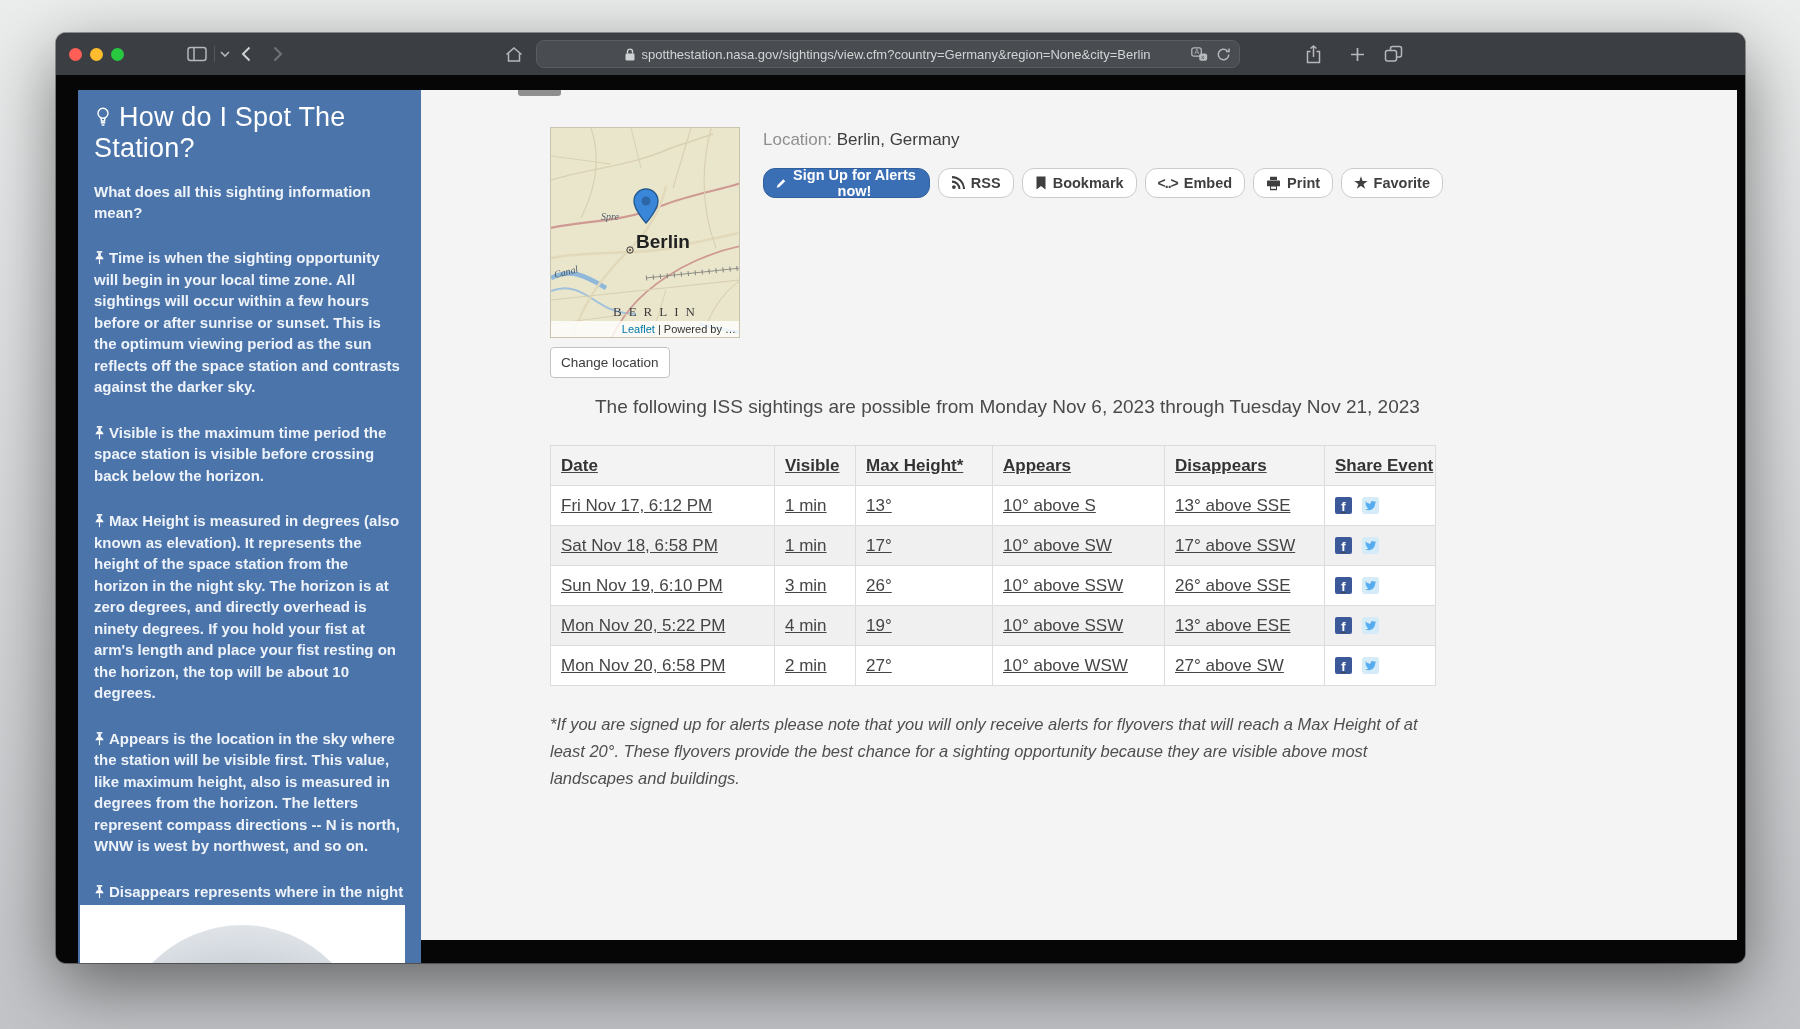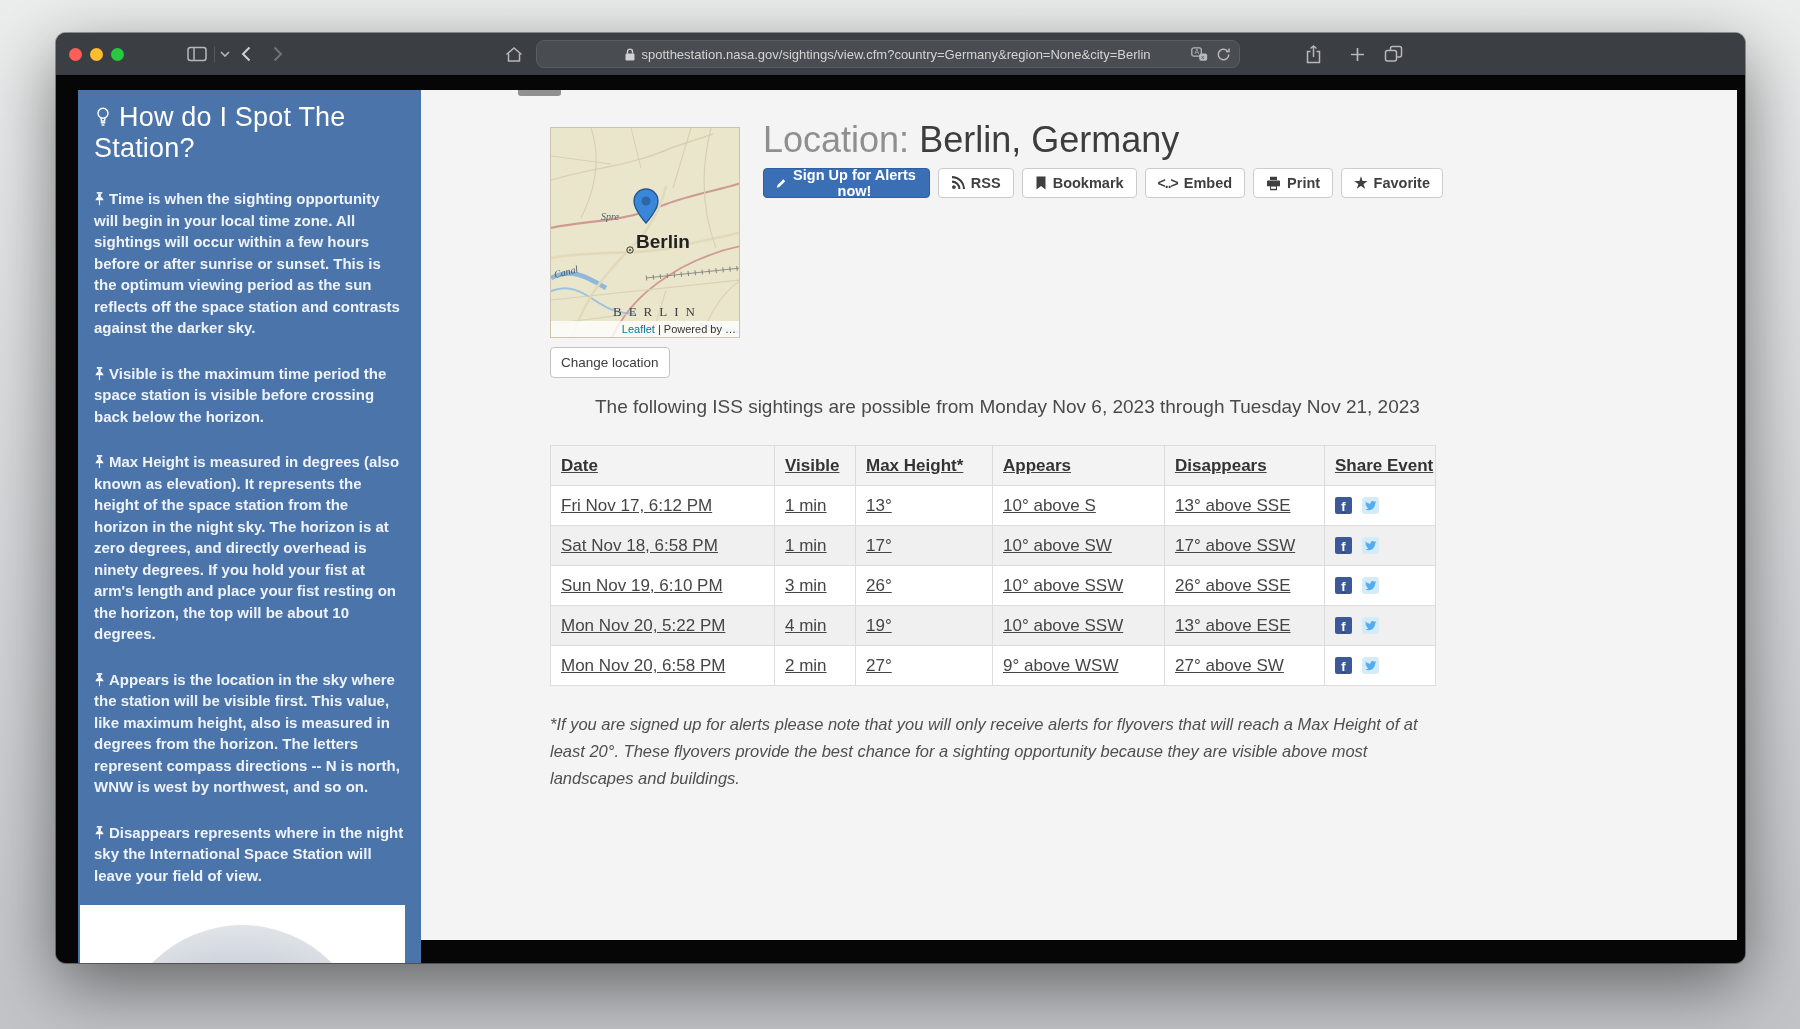--- a/index.html
+++ b/index.html
@@ -58,26 +58,26 @@
   .map-col{ position:absolute; left:0; top:0; width:190px; }
   .map-frame{ position:relative; width:190px; height:211px; border:1px solid #c9c4b0; overflow:hidden; background:#eae6cc; }
   .map-attrib{ position:absolute; left:0; right:0; bottom:0; height:16px; background:rgba(255,255,255,.8);
                font-size:11px; line-height:16px; text-align:right; padding-right:3px; color:#333; }
   .map-attrib a{ color:#0078a8; text-decoration:none; }
   .map-pin{ position:absolute; left:82px; top:60px; }
   .change-loc{ margin-top:9px; height:31px; padding:0 10px; background:#fff; border:1px solid #c3c3c3;
                border-radius:4px; font-size:13.5px; color:#3c3c3c; font-family:inherit; }
 
   .loc-col{ position:absolute; left:213px; top:-4px; }
-  .loc-heading{ font-size:36px; font-weight:400; line-height:34px; }
+  .loc-heading{ font-size:17px; font-weight:400; line-height:34px; }
   .loc-heading .lbl{ color:#8f8f8f; }
   .loc-heading .val{ color:#3d3d3d; }
   .btn-row{ margin-top:11px; display:flex; gap:8px; }
   .btn{ height:30px; padding:0 12px; display:inline-flex; align-items:center; gap:6px;
-        background:#fff; border:1px solid #cbcbcb; border-radius:4px;
+        background:#fff; border:1px solid #cbcbcb; border-radius:12px;
         font-size:14.5px; color:#3f3f3f; font-family:inherit; font-weight:600; }
   .btn-primary{ background:#3a6fb5; border-color:#315f9d; color:#fff; }
   .embed-glyph{ font-weight:700; font-size:14px; letter-spacing:-1px; }
   .embed-glyph::before{ content:"<..>"; }
   .star-glyph::before{ content:"★"; font-size:15px; color:#3f3f3f; }
 
   .sightings-heading{ margin-top:26px; font-size:19px; font-weight:400; color:#4a4a4a;margin-left:45px; }
 
   table.sightings{ margin-top:27px; width:885px; border-collapse:collapse; table-layout:fixed; background:#fff; font-size:17px;text-decoration:underline; }
   table.sightings th, table.sightings td{ border:1px solid #dcdcdc; padding:8px 10px; text-align:left;
@@ -183,20 +183,21 @@
 
   <div class="viewport">
     <div class="page">
 
       <aside class="sidebar">
         <h2><span class="bulb"><svg width="18" height="22" viewBox="0 0 18 22" fill="none" stroke="#ffffff" stroke-width="1.4">
                 <circle cx="9" cy="7.2" r="5"></circle>
                 <path d="M7 11.5l.4 3.5h3.2l.4-3.5"></path>
                 <path d="M6.8 16.8h4.4M7.6 19h2.8"></path>
               </svg></span><span>How do I Spot The Station?</span></h2>
+        <p class="sb-intro">What does all this sighting information mean?</p>
         <div>
             <p class="sb-item"><span class="pin"><svg width="11" height="14" viewBox="0 0 12 15" fill="#ffffff">
                   <rect x="3" y="0" width="6" height="1.7"></rect>
                   <rect x="4.6" y="1.7" width="2.8" height="4"></rect>
                   <polygon points="1.4,8.8 10.6,8.8 8.6,5.7 3.4,5.7"></polygon>
                   <rect x="5.4" y="8.8" width="1.2" height="5.4"></rect>
                 </svg></span><span class="term">Time</span><span> is when the sighting opportunity will begin in your local time zone. All sightings will occur within a few hours before or after sunrise or sunset. This is the optimum viewing period as the sun reflects off the space station and contrasts against the darker sky.</span></p>
             <p class="sb-item"><span class="pin"><svg width="11" height="14" viewBox="0 0 12 15" fill="#ffffff">
                   <rect x="3" y="0" width="6" height="1.7"></rect>
                   <rect x="4.6" y="1.7" width="2.8" height="4"></rect>
@@ -400,21 +401,21 @@
             <path d="M15 3.8c-.5.2-1 .4-1.6.5.6-.4 1-.9 1.2-1.6-.5.3-1.1.6-1.8.7-.5-.6-1.2-.9-2-.9-1.6 0-2.8 1.3-2.8 2.8 0 .2 0 .4.1.6C5.8 5.9 3.7 4.8 2.3 3.1c-.2.4-.4.9-.4 1.4 0 1 .5 1.8 1.3 2.3-.5 0-.9-.1-1.3-.4v.1c0 1.4 1 2.5 2.3 2.8-.2.1-.5.1-.7.1-.2 0-.4 0-.5-.1.4 1.1 1.4 1.9 2.6 2-1 .7-2.2 1.2-3.5 1.2H1.5c1.3.8 2.7 1.3 4.3 1.3 5.1 0 7.9-4.2 7.9-7.9v-.4c.5-.4 1-.9 1.3-1.4z" fill="#55acee"></path>
           </svg>
         </span>
       </span>
     </td>
   </tr>
                 <tr>
     <td>Mon Nov 20, 6:58 PM</td>
     <td>2 min</td>
     <td>27°</td>
-    <td>9° above WSW</td>
+    <td>10° above WSW</td>
     <td>27° above SW</td>
     <td class="share-cell">
       <span class="icons">
         <span class="fb-icon"></span>
         <span class="tw-icon">
           <svg width="13" height="13" viewBox="0 0 16 16">
             <path d="M15 3.8c-.5.2-1 .4-1.6.5.6-.4 1-.9 1.2-1.6-.5.3-1.1.6-1.8.7-.5-.6-1.2-.9-2-.9-1.6 0-2.8 1.3-2.8 2.8 0 .2 0 .4.1.6C5.8 5.9 3.7 4.8 2.3 3.1c-.2.4-.4.9-.4 1.4 0 1 .5 1.8 1.3 2.3-.5 0-.9-.1-1.3-.4v.1c0 1.4 1 2.5 2.3 2.8-.2.1-.5.1-.7.1-.2 0-.4 0-.5-.1.4 1.1 1.4 1.9 2.6 2-1 .7-2.2 1.2-3.5 1.2H1.5c1.3.8 2.7 1.3 4.3 1.3 5.1 0 7.9-4.2 7.9-7.9v-.4c.5-.4 1-.9 1.3-1.4z" fill="#55acee"></path>
           </svg>
         </span>
       </span>

